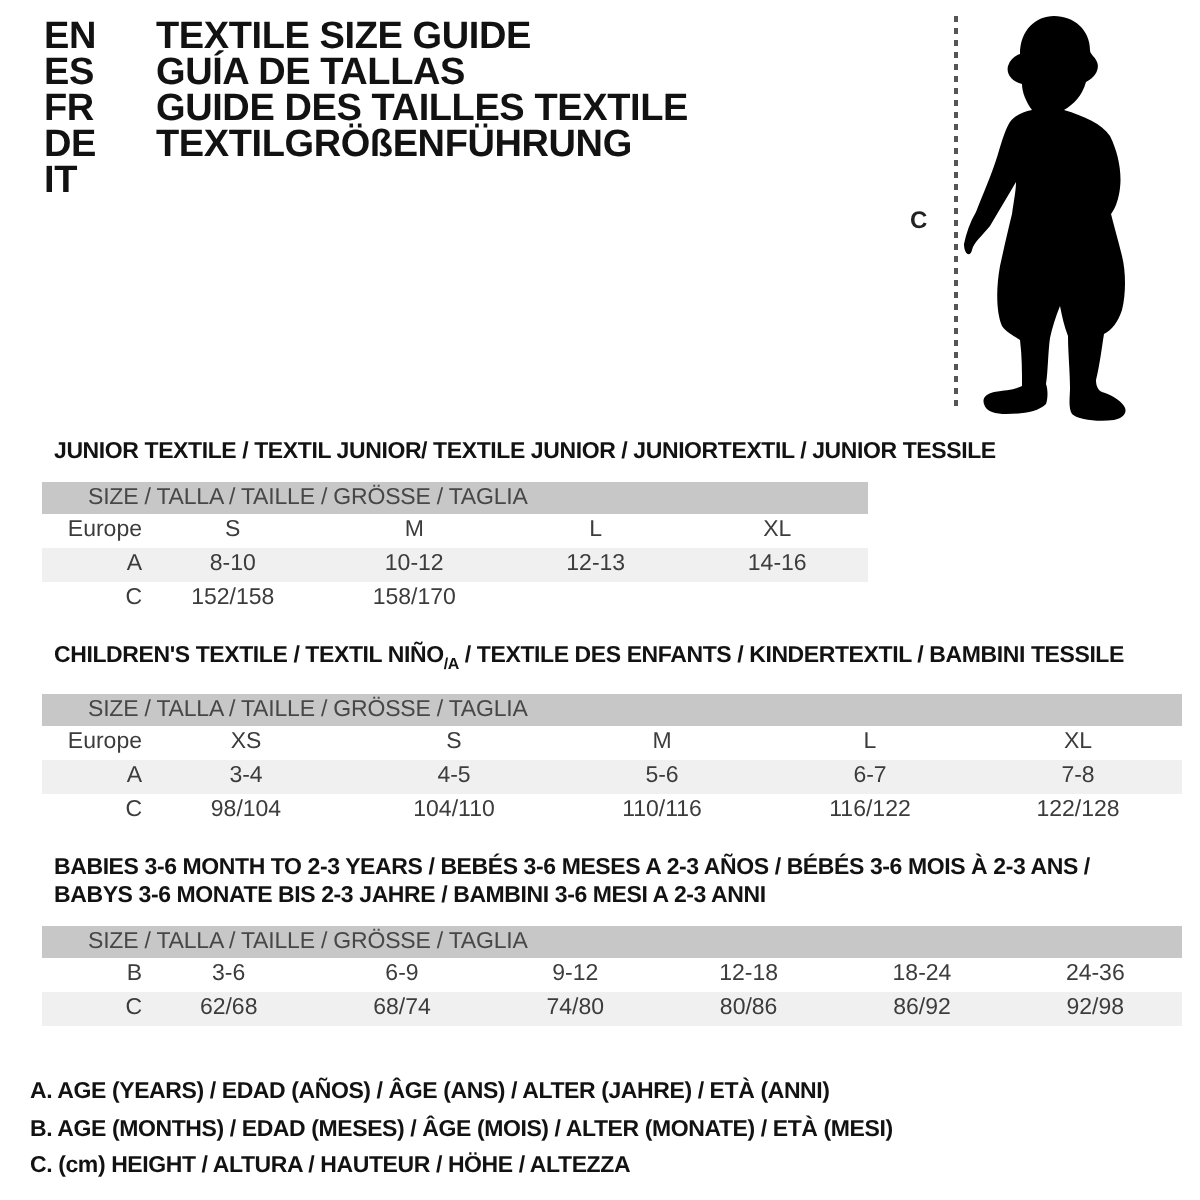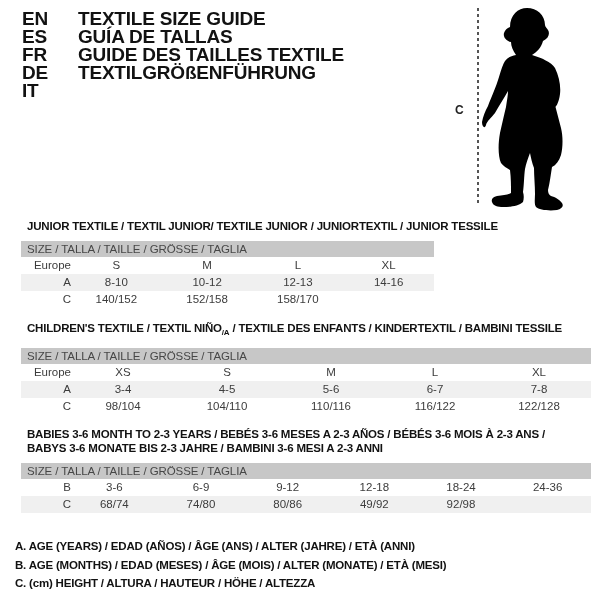--- a/index.html
+++ b/index.html
@@ -23,21 +23,21 @@
   
   .size-section{position:absolute;left:21px;width:570px;}
   .size-section.narrow{width:413px;}
   .sec-0{top:219px;}
   .sec-1{top:321px;}
   .sec-2{top:427px;}
   .table-title{font-size:11.5px;font-weight:bold;line-height:14px;letter-spacing:-0.2px;margin-left:6px;margin-bottom:8px;white-space:nowrap;}
   .table-title sub{font-size:8px;}
   .size-bar{
     height:16px;line-height:16px;background:var(--bar-bg,#c7c7c7);
-    color:var(--bar-text,#474747);font-size:11.5px;padding-left:6px;letter-spacing:-0.1px;
+    color:var(--bar-text,#474747);font-size:11.5px;padding-left:23px;letter-spacing:-0.1px;
   }
   .t-row{display:grid;height:17px;line-height:17px;font-size:11.5px;color:var(--table-text,#3c3c3c);}
   .t-row.shaded{background:var(--row-shade,#f0f0f0);}
   .t-label{padding-left:6px;text-align:right;}
   .t-cell{text-align:center;}
   
   .legend{position:absolute;left:15px;top:537px;}
   .legend-line{font-size:11.5px;font-weight:bold;line-height:18.5px;letter-spacing:-0.2px;white-space:nowrap;}
 </style>
 </head>
@@ -105,21 +105,20 @@
         </div>
         <div class="t-row shaded" style="grid-template-columns: 50px repeat(4, 1fr);">
           <span class="t-label">A</span>
           <span class="t-cell">8-10</span>
           <span class="t-cell">10-12</span>
           <span class="t-cell">12-13</span>
           <span class="t-cell">14-16</span>
         </div>
         <div class="t-row" style="grid-template-columns: 50px repeat(4, 1fr);">
           <span class="t-label">C</span>
-          <span class="t-cell">140/152</span>
           <span class="t-cell">152/158</span>
           <span class="t-cell">158/170</span>
         </div>
       </section>
       <section class="size-section sec-1">
         <div class="table-title">
           <div class="title-line"><span>CHILDREN'S TEXTILE / TEXTIL NIÑO</span><sub>/A</sub><span> / TEXTILE DES ENFANTS / KINDERTEXTIL / BAMBINI TESSILE</span></div>
         </div>
         <div class="size-bar">SIZE / TALLA / TAILLE / GRÖSSE / TAGLIA</div>
         <div class="t-row" style="grid-template-columns: 50px repeat(5, 1fr);">
@@ -157,24 +156,25 @@
           <span class="t-label">B</span>
           <span class="t-cell">3-6</span>
           <span class="t-cell">6-9</span>
           <span class="t-cell">9-12</span>
           <span class="t-cell">12-18</span>
           <span class="t-cell">18-24</span>
           <span class="t-cell">24-36</span>
         </div>
         <div class="t-row shaded" style="grid-template-columns: 50px repeat(6, 1fr);">
           <span class="t-label">C</span>
+          <span class="t-cell">62/68</span>
           <span class="t-cell">68/74</span>
           <span class="t-cell">74/80</span>
           <span class="t-cell">80/86</span>
-          <span class="t-cell">49/92</span>
+          <span class="t-cell">86/92</span>
           <span class="t-cell">92/98</span>
         </div>
       </section>
     </div>
 
   <div class="legend">
       <div class="legend-line">A. AGE (YEARS) / EDAD (AÑOS) / ÂGE (ANS) / ALTER (JAHRE) / ETÀ (ANNI)</div>
       <div class="legend-line">B. AGE (MONTHS) / EDAD (MESES) / ÂGE (MOIS) / ALTER (MONATE) / ETÀ (MESI)</div>
       <div class="legend-line">C. (cm) HEIGHT / ALTURA / HAUTEUR / HÖHE / ALTEZZA</div>
     </div>

